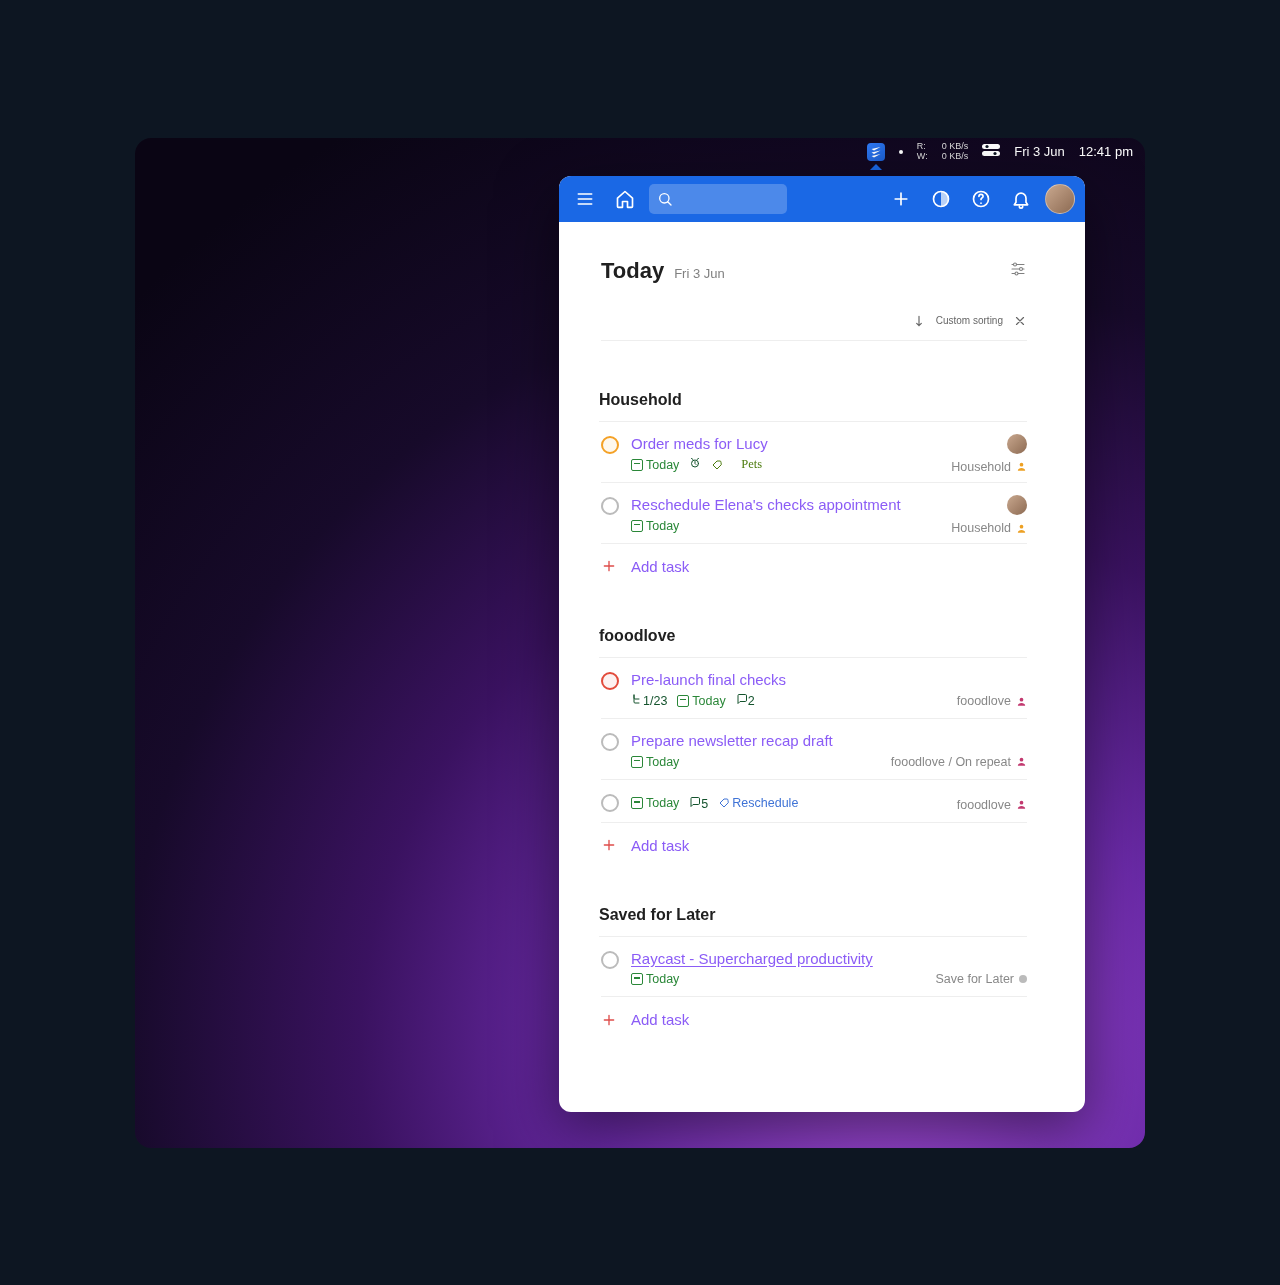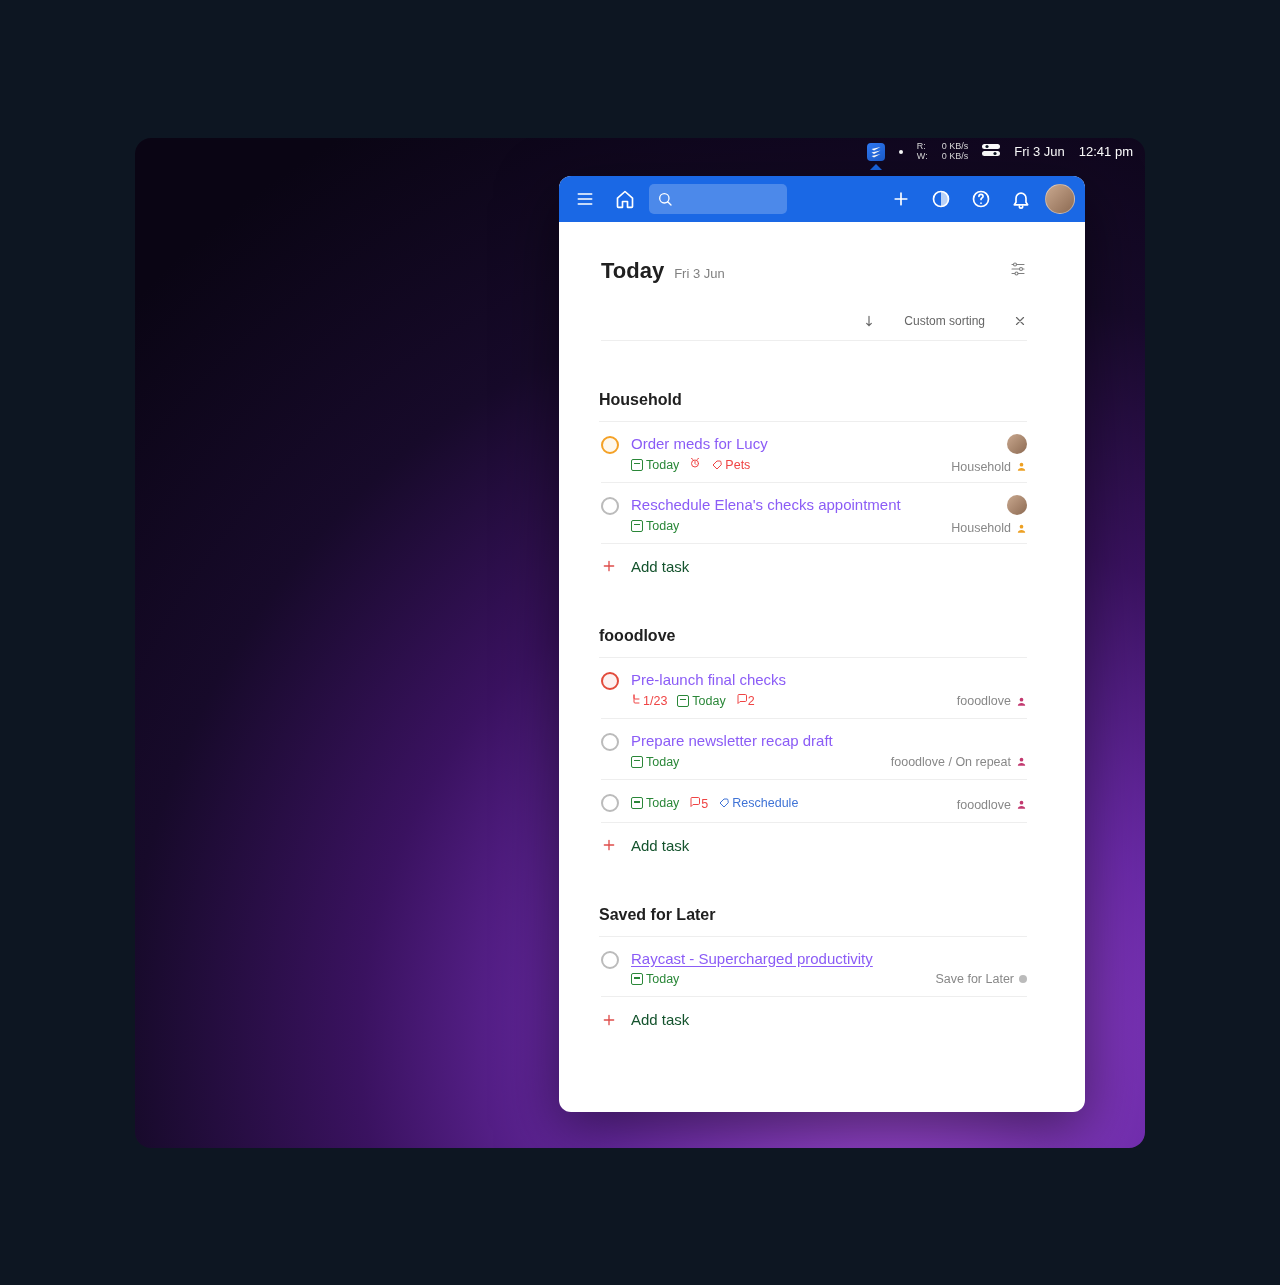--- a/index.html
+++ b/index.html
@@ -85,21 +85,21 @@
   }
   .title-row{ display:flex; align-items:baseline; gap:10px; }
   .title{ font-size:22px; font-weight:700; }
   .title-date{ font-size:13px; color:#808080; }
   .settings-icn{ margin-left:auto; color:#808080; cursor:pointer;}
   .settings-icn svg{width:18px;height:18px;stroke:currentColor;fill:none;stroke-width:1.5;}
 
   .sort-row{
     margin-top: 30px;
     display:flex; align-items:center; justify-content:flex-end;
-    gap:28px; color:#666; font-size:12px;
+    gap:10px; color:#666; font-size:10px;
     padding-bottom:12px;
     border-bottom:1px solid #eee;
   }
   .sort-row svg{ width:14px; height:14px; stroke:currentColor; fill:none; stroke-width:2;}
 
   .section{ margin-top: 50px;}
   .section-title{
     font-size:16px; font-weight:700;
     padding-bottom:12px; border-bottom:1px solid #eee;
     margin-left:-2px;
@@ -119,40 +119,40 @@
   .pri-red{ border-color:#e24b3b; background:rgba(226,75,59,.07);}
   .task-body{ flex:1; min-width:0;}
   .task-title{ font-size:15px; color:#8b5cf6; line-height:1.3;}
   .task-title.underline{ text-decoration:underline; text-underline-offset:2px;}
   .meta{
     margin-top:4px; display:flex; align-items:center; gap:10px;
     font-size:12.5px;
     flex-wrap:wrap;
   }
   .meta .today{ color:#2a8738; display:flex; align-items:center; gap:3px;}
-  .meta .grey{ color:#ef4444;}
-  .meta .tag-pets{ color:#ef4444; display:flex; align-items:center; gap:2px;}
+  .meta .grey{ color:#14532d;}
+  .meta .tag-pets{ color:#4d7c0f; display:flex; align-items:center; gap:18px;font-family:Liberation Serif, serif;}
   .meta .tag-dev{ color:#3f73d6; display:flex; align-items:center; gap:2px;}
   .meta svg{ width:12px; height:12px; stroke:currentColor; fill:none; stroke-width:2;}
   .task-right{
     position:absolute; right:0; top:12px;
     display:flex; flex-direction:column; align-items:flex-end; gap:6px;
   }
   .assignee{ width:20px; height:20px; border-radius:50%;
     background:linear-gradient(135deg,#c9a88f,#8c6a52);}
   .project{
     font-size:12.5px; color:#888; display:flex; align-items:center; gap:5px;
   }
   .proj-person{ color:#eda023;}
   .proj-person-pink{ color:#c2396f;}
   .proj-grey{ background:#bbb; border-radius:50%; width:8px; height:8px;}
 
   .add-task{
     display:flex; align-items:center; gap:14px;
-    padding:14px 0 2px; color:#14532d; font-size:15px; cursor:pointer;
+    padding:14px 0 2px; color:#8b5cf6; font-size:15px; cursor:pointer;
   }
   .add-task .plus{ color:#de4c4a; width:16px; height:16px;}
   .add-task .plus svg{stroke:#de4c4a;}
 
   .cal-icon{
     width:12px; height:12px; border:1.5px solid currentColor; border-radius:2px;
     position:relative; display:inline-block;
   }
   .cal-icon::after{ content:""; position:absolute; left:2px; right:2px; top:3px; height:1.5px; background:currentColor;}
 

